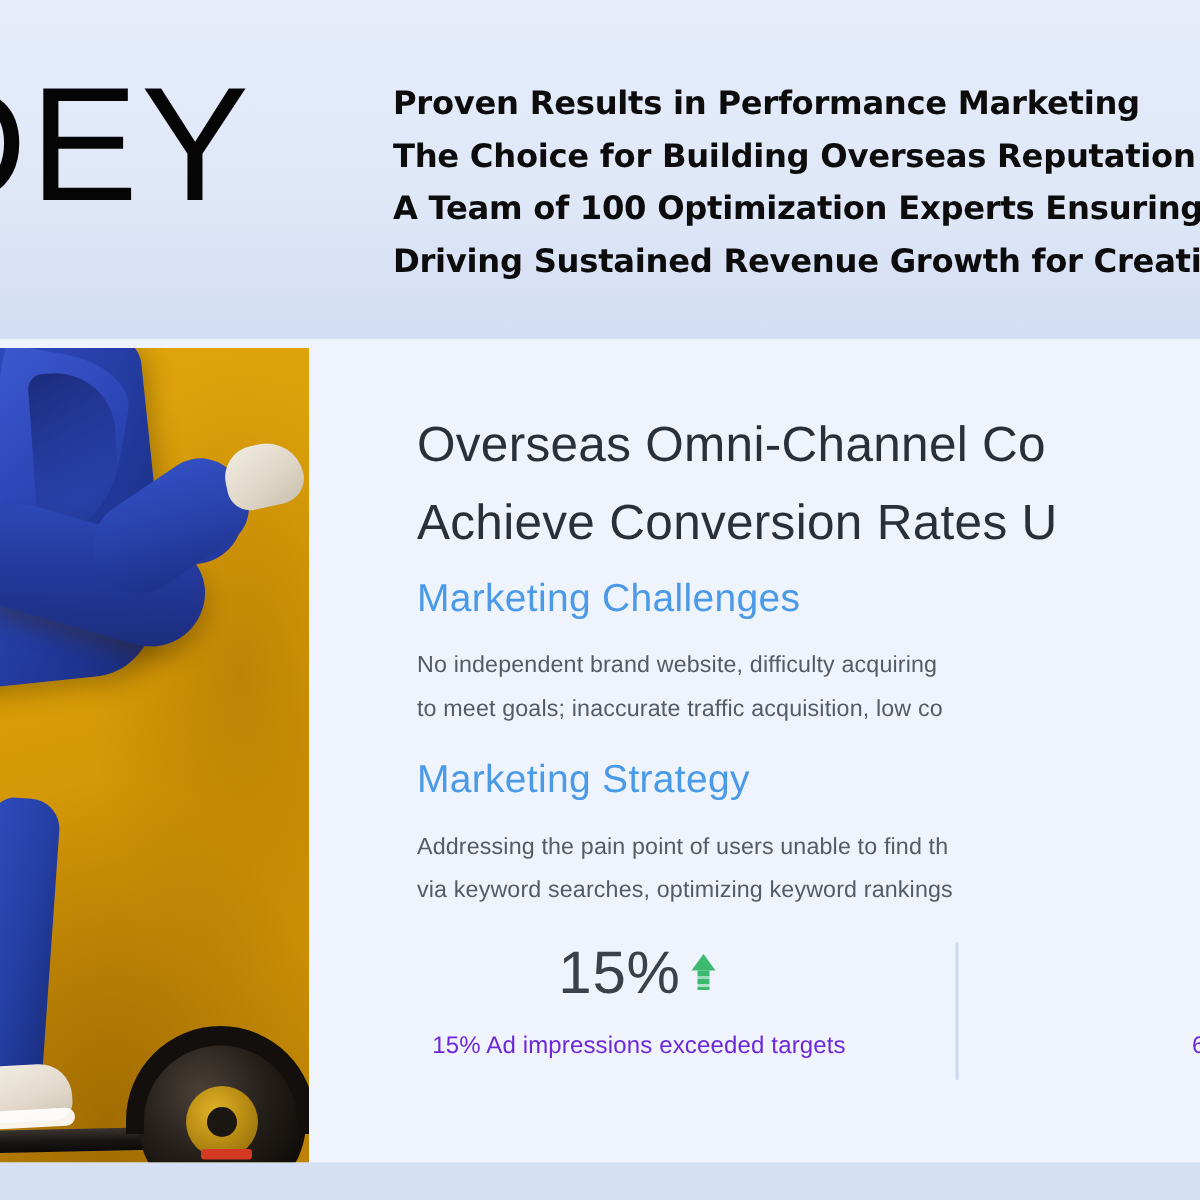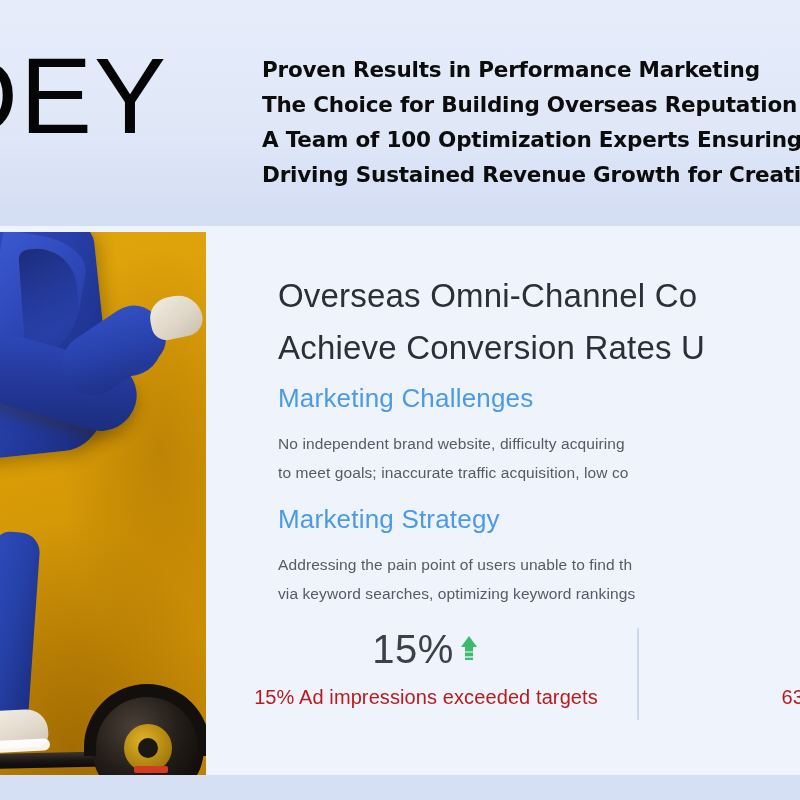--- a/index.html
+++ b/index.html
@@ -319,23 +319,23 @@
       linear-gradient(180deg,
         #3cba70 0 4px,
         rgba(60,186,112,0.45) 4px 6px,
         #3cba70 6px 9px,
         rgba(60,186,112,0.35) 9px 11px,
         #3cba70 11px 13px);
   }
 
   .stat-label {
     margin-top:10px;
-    font-size:20px;
+    font-size:16px;
     font-weight:400;
-    color:#b91c1c;
+    color:#6d28d9;
     line-height:27px;
     letter-spacing:0.1px;
     white-space:nowrap;
   }
 
   .stat-divider {
     position:absolute;
     left:431px; top:4px;
     width:2px; height:92px;
     background:#cbd8ef;

